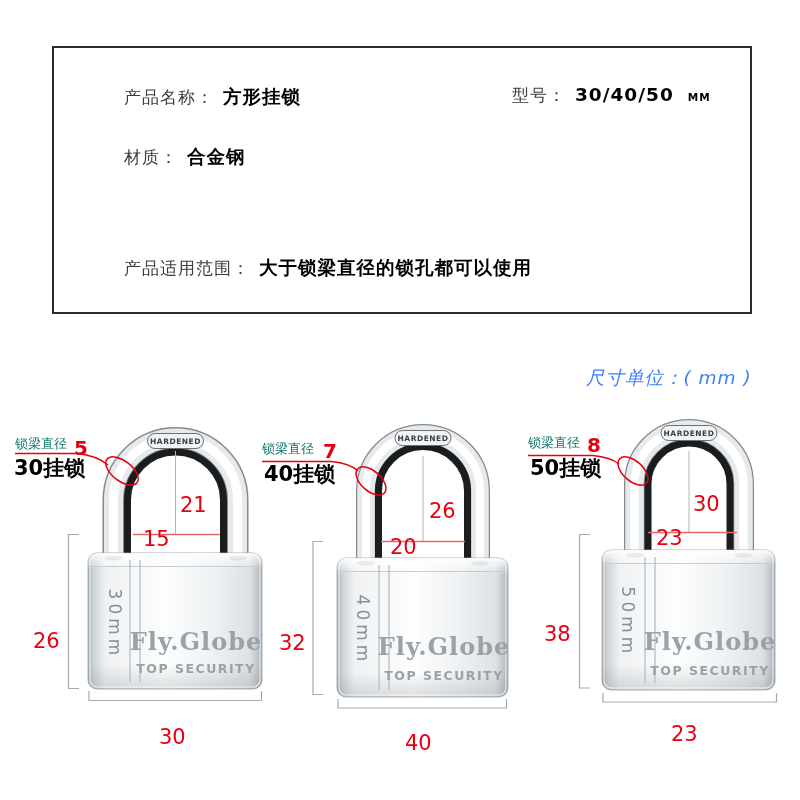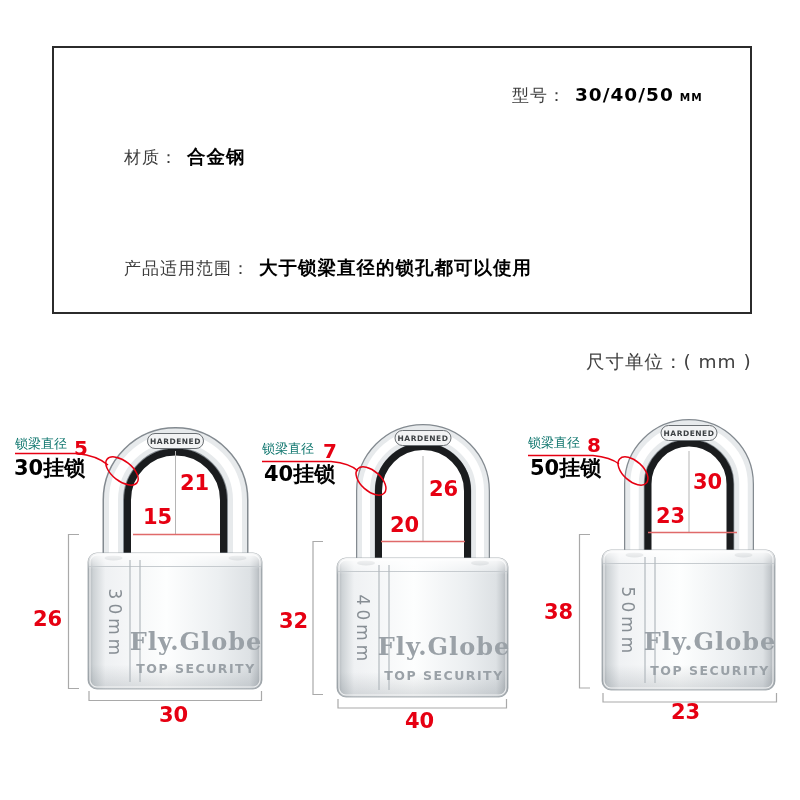--- a/index.html
+++ b/index.html
@@ -3,43 +3,46 @@
 <meta charset="utf-8">
 <style>
   html,body{margin:0;padding:0;background:#fff;}
   .canvas{position:relative;width:800px;height:800px;background:#ffffff;overflow:hidden;
           font-family:"DejaVu Sans","Liberation Sans",sans-serif;}
   
   .spec-box{position:absolute;left:52px;top:46px;width:700px;height:268px;
             border:2px solid #2b2b2b;background:#fff;box-sizing:border-box;}
   .sr{position:absolute;white-space:nowrap;font-size:17px;color:#3d3d3d;letter-spacing:1px;}
   .sr .val{font-size:18.5px;color:#000;font-weight:bold;margin-left:9px;letter-spacing:1px;}
-  .sr .unit{font-size:10.5px;font-weight:bold;color:#000;margin-left:6px;}
+  .sr .unit{font-size:10.5px;font-weight:bold;color:#000;margin-left:14px;}
   
-  .unit-note{position:absolute;left:586px;top:349px;font-size:18.5px;color:#404040;
-             letter-spacing:1px;white-space:nowrap;}
+  .unit-note{position:absolute;left:586px;top:365px;font-size:18.5px;color:#3b82f6;
+             letter-spacing:1px;white-space:nowrap;font-style:italic;}
   
   .dia-label{position:absolute;font-size:13px;font-weight:normal;color:#0f766e;white-space:nowrap;line-height:1;}
   .dia-val{position:absolute;font-size:20px;font-weight:600;color:#e60012;line-height:1;}
   .lock-name{position:absolute;font-size:21px;font-weight:600;color:#000000;white-space:nowrap;line-height:1;}
-  .dim{position:absolute;font-size:21px;font-weight:700;color:#e60012;line-height:1;}
+  .dim{position:absolute;font-size:21px;font-weight:400;color:#e60012;line-height:1;margin-top:22px;}
   svg{position:absolute;left:0;top:0;}
   svg text{font-family:"DejaVu Sans","Liberation Sans",sans-serif;}
   .stamp{font-size:7.5px;fill:#3c4043;letter-spacing:.5px;font-weight:bold;}
   .size-engrave{font-size:17px;letter-spacing:4px;fill:#878e94;}
   .brand{font-family:"DejaVu Serif","Liberation Serif",serif;font-size:24px;font-weight:bold;
          fill:#9aa1a7;letter-spacing:1px;}
   .tagline{font-size:12.5px;font-weight:600;fill:#9aa1a7;letter-spacing:1.5px;}
 </style>
 </head>
 <body>
 
 <div class="canvas">
 
   <div class="spec-box">
+    <div class="sr" style="left:70px;top:36px">
+      <span>产品名称：</span><span class="val">方形挂锁</span>
+    </div>
     <div class="sr" style="left:458px;top:36px">
       <span>型号：</span><span class="val">30/40/50</span><span class="unit">MM</span>
     </div>
     <div class="sr" style="left:70px;top:96px">
       <span>材质：</span><span class="val">合金钢</span>
     </div>
     <div class="sr" style="left:70px;top:207px">
       <span>产品适用范围：</span><span class="val">大于锁梁直径的锁孔都可以使用</span>
     </div>
   </div>

